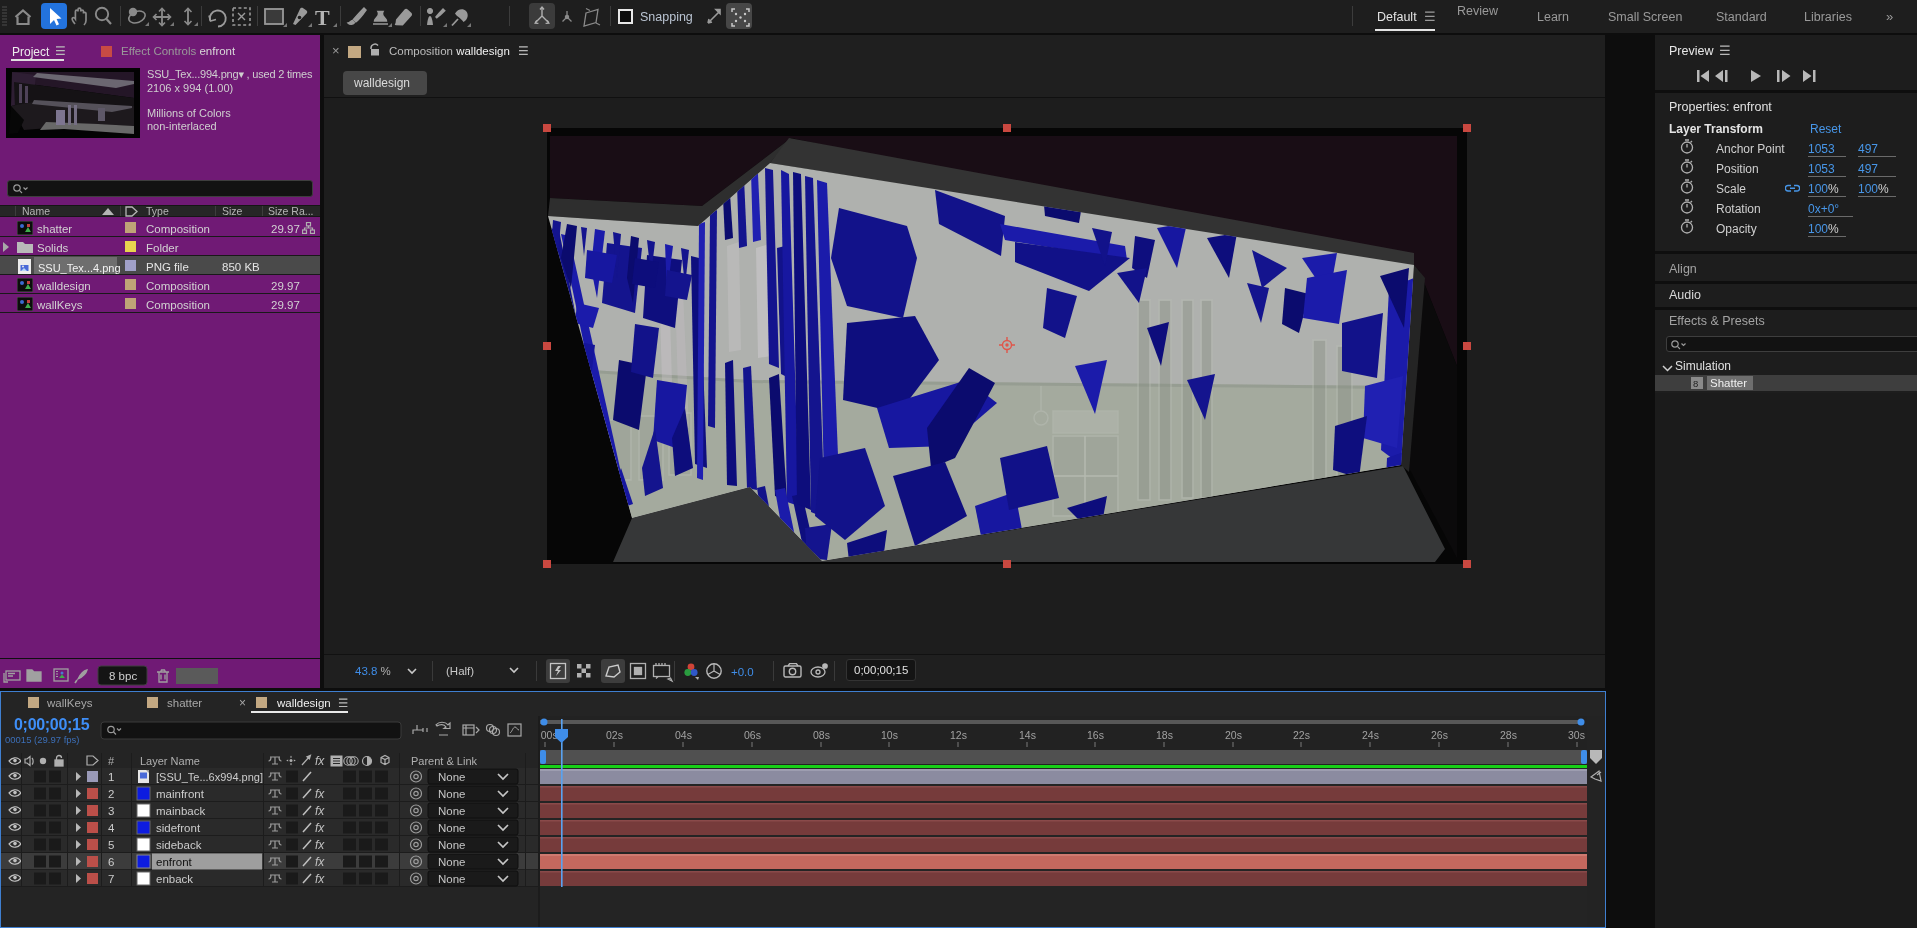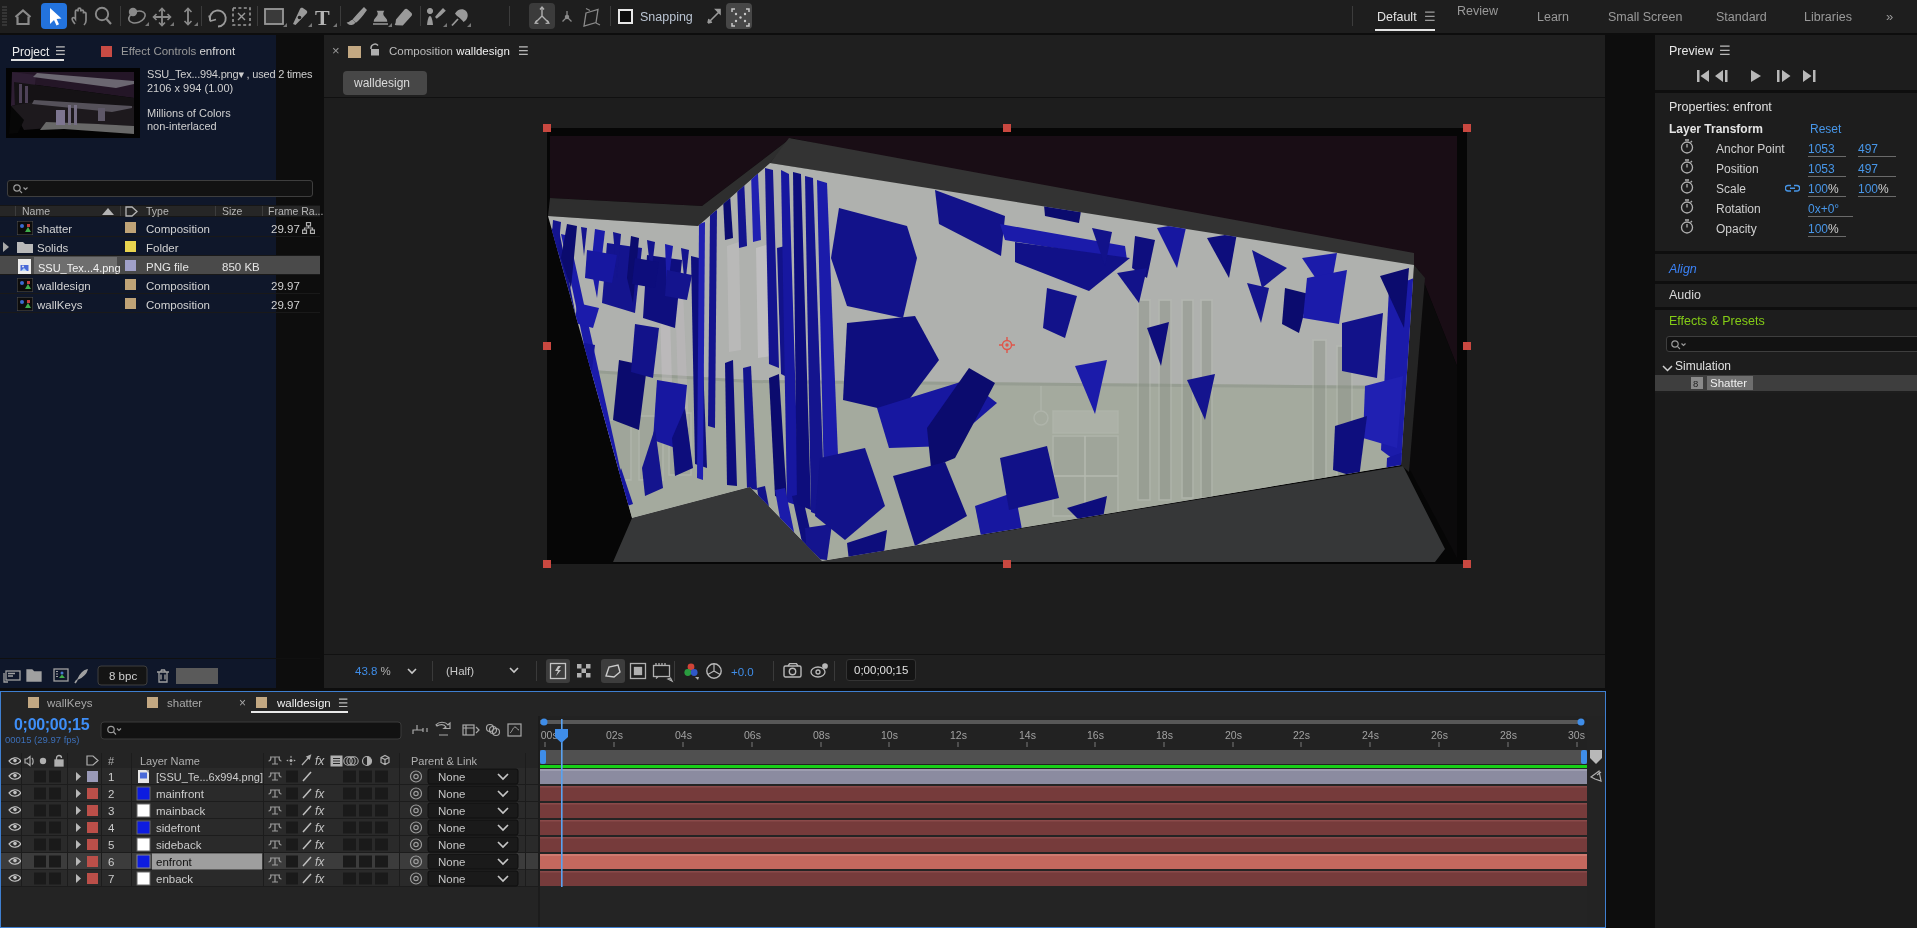--- a/index.html
+++ b/index.html
@@ -136,21 +136,21 @@
 <div class="txt" style="left:1424px;top:9px;font-size:13px;color:#9a9a9a;">☰</div>
 <div class="abs" style="left:1375px;top:29px;width:60px;height:2px;background:#e4e4e4;"></div>
 <div class="txt" style="left:1457px;top:4px;font-size:12.5px;color:#9a9a9a;">Review</div>
 <div class="txt" style="left:1537px;top:10px;font-size:12.5px;color:#9a9a9a;">Learn</div>
 <div class="txt" style="left:1608px;top:10px;font-size:12.5px;color:#9a9a9a;">Small Screen</div>
 <div class="txt" style="left:1716px;top:10px;font-size:12.5px;color:#9a9a9a;">Standard</div>
 <div class="txt" style="left:1804px;top:10px;font-size:12.5px;color:#9a9a9a;">Libraries</div>
 <div class="txt" style="left:1886px;top:9px;font-size:13px;color:#9a9a9a;">»</div>
 </div>
 
-<div class="abs" id="leftpanel" style="left:0;top:35px;width:276px;height:653px;background:#0f172a;">
+<div class="abs" id="leftpanel" style="left:0;top:35px;width:320px;height:653px;background:#701a75;">
 
   <div class="txt" style="left:12px;top:10px;font-size:12px;color:#ececec;">Project</div>
   <div class="txt" style="left:55px;top:9px;font-size:12px;color:#b8b8b8;">☰</div>
   <div class="abs" style="left:11px;top:24px;width:53px;height:2px;background:#e0e0e0;"></div>
   <div class="abs" style="left:101px;top:11px;width:11px;height:11px;background:#c84b44;"></div>
   <div class="txt" style="left:121px;top:10px;font-size:11.5px;color:#9a9a9a;">Effect Controls <span style="color:#d8d8d8;">enfront</span></div>
 
   <svg class="abs" style="left:6px;top:33px;" width="134" height="70">
     <rect width="134" height="70" fill="#030303"></rect>
     <polygon points="6,4 128,4 128,30 8,14" fill="#241627"></polygon>
@@ -184,21 +184,21 @@
   <div class="abs" style="left:0;top:170px;width:320px;height:12px;background:#262626;border-top:1px solid #161616;border-bottom:1px solid #161616;"></div>
   <div class="txt" style="left:22px;top:170px;font-size:10.5px;color:#b4b4b4;">Name</div>
   <svg class="abs" style="left:102px;top:173px;" width="12" height="7">
         <polygon points="6,0 12,7 0,7" fill="#b4b4b4"></polygon>
       </svg>
   <svg class="abs" style="left:125px;top:171px;" width="13" height="11">
         <path d="M1 1h6l5 4.5L7 10H1z" fill="none" stroke="#b4b4b4" stroke-width="1.3"></path>
       </svg>
   <div class="txt" style="left:146px;top:170px;font-size:10.5px;color:#b4b4b4;">Type</div>
   <div class="txt" style="left:222px;top:170px;font-size:10.5px;color:#b4b4b4;">Size</div>
-  <div class="txt" style="left:268px;top:170px;font-size:10.5px;color:#b4b4b4;">Frame Ra...</div>
+  <div class="txt" style="left:268px;top:170px;font-size:10.5px;color:#b4b4b4;">Size Ra...</div>
   <div class="sep" style="left:15px;top:171px;height:10px;"></div>
   <div class="sep" style="left:120px;top:171px;height:10px;"></div>
   <div class="sep" style="left:215px;top:171px;height:10px;"></div>
   <div class="sep" style="left:262px;top:171px;height:10px;"></div>
 
   <div id="prow1" class="abs" style="left:0;top:183px;width:320px;height:19px;border-bottom:1px solid #191919;"></div>
   <div id="prow2" class="abs" style="left:0;top:202px;width:320px;height:19px;border-bottom:1px solid #191919;"></div>
   <div id="prow3" class="abs" style="left:0;top:221px;width:320px;height:19px;background:#4a4a4a;border-bottom:1px solid #191919;"></div>
   <div id="prow4" class="abs" style="left:0;top:240px;width:320px;height:19px;border-bottom:1px solid #191919;"></div>
   <div id="prow5" class="abs" style="left:0;top:259px;width:320px;height:19px;border-bottom:1px solid #191919;"></div>
@@ -589,25 +589,25 @@
   <div class="txt" style="left:203px;top:147px;font-size:12px;color:#4796e8;">100<span style="color:#cfcfcf;">%</span></div>
   <div class="abs" style="left:153px;top:161px;width:38px;height:1px;background:#6a6a6a;"></div>
   <div class="abs" style="left:203px;top:161px;width:38px;height:1px;background:#6a6a6a;"></div>
   <div class="txt" style="left:61px;top:167px;font-size:12px;color:#cfcfcf;">Rotation</div>
   <div class="txt" style="left:153px;top:167px;font-size:12px;color:#4796e8;">0x+0°</div>
   <div class="abs" style="left:153px;top:181px;width:45px;height:1px;background:#6a6a6a;"></div>
   <div class="txt" style="left:61px;top:187px;font-size:12px;color:#cfcfcf;text-align:right;">Opacity</div>
   <div class="txt" style="left:153px;top:187px;font-size:12px;color:#4796e8;">100<span style="color:#cfcfcf;">%</span></div>
   <div class="abs" style="left:153px;top:201px;width:38px;height:1px;background:#6a6a6a;"></div>
   <div class="abs" style="left:0;top:216px;width:308px;height:3px;background:#0e0e0e;"></div>
-  <div class="txt" style="left:14px;top:227px;font-size:12.5px;color:#3b82f6;font-style:italic;">Align</div>
+  <div class="txt" style="left:14px;top:227px;font-size:12.5px;color:#a3a3a3;">Align</div>
   <div class="abs" style="left:0;top:246px;width:308px;height:3px;background:#0e0e0e;"></div>
   <div class="txt" style="left:14px;top:253px;font-size:12.5px;color:#d8d8d8;">Audio</div>
   <div class="abs" style="left:0;top:272px;width:308px;height:3px;background:#0e0e0e;"></div>
-  <div class="txt" style="left:14px;top:279px;font-size:12.5px;color:#84cc16;">Effects &amp; Presets</div>
+  <div class="txt" style="left:14px;top:279px;font-size:12.5px;color:#a3a3a3;">Effects &amp; Presets</div>
   <div class="txt" style="left:280px;top:278px;font-size:13px;color:#b8b8b8;">☰</div>
   <div class="abs" style="left:11px;top:301px;width:280px;height:16px;background:#121212;border:1px solid #3e3e3e;border-radius:3px;"></div>
   <svg class="abs" style="left:16px;top:305px;" width="16" height="10">
         <g fill="none" stroke="#9a9a9a" stroke-width="1.2">
           <circle cx="4" cy="4" r="3.2"></circle>
           <path d="M6.4 6.4l2.6 2.6M10.5 3.5l2 2 2-2"></path>
         </g>
       </svg>
   <svg class="abs" style="left:281px;top:303px;" width="12" height="12">
         <path d="M2 2l8 8M10 2l-8 8" stroke="#c8c8c8" stroke-width="1.5"></path>

